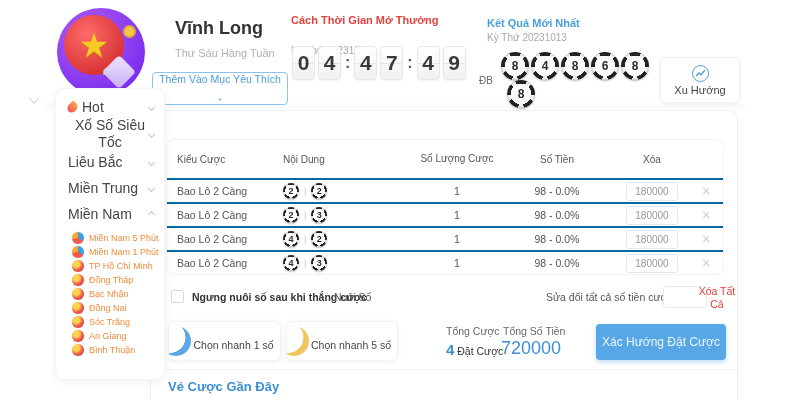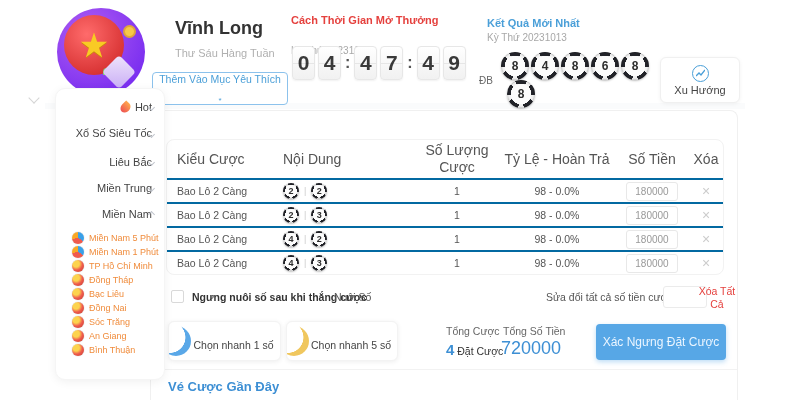--- a/index.html
+++ b/index.html
@@ -64,22 +64,22 @@
     border:1px solid #f0f0f0; border-radius:6px; box-shadow:0 1px 4px rgba(0,0,0,0.05);
     display:flex; flex-direction:column; align-items:center; justify-content:center; gap:2px; cursor:pointer;margin-top:40px; }
   .trend-ic { width:17px; height:17px; border-radius:50%; border:1.5px solid #4a9fd8;
     display:flex; align-items:center; justify-content:center; }
   .trend-label { font-size:11px; color:#444; }
 
   
   .sidebar { position:absolute; left:55px; top:88px; width:110px; height:292px; background:#fff;
     border:1px solid #f5f5f5; border-radius:10px; box-shadow:0 2px 10px rgba(0,0,0,0.06); z-index:2;
     padding-top:6px; }
-  .side-item { display:flex; align-items:center; justify-content:flex-end; gap:5px; padding:0 12px;
-    color:#444; font-size:11px; cursor:pointer; text-align:center; position:relative; }
+  .side-item { display:flex; align-items:center; justify-content:flex-start; gap:5px; padding:0 12px;
+    color:#444; font-size:14px; cursor:pointer; text-align:center; position:relative; }
   .side-item .lbl { flex:0 1 auto; }
   .side-item .chev { position:absolute; right:10px; width:5px; height:5px;
     border-right:1.3px solid #c0c4cc; border-bottom:1.3px solid #c0c4cc; transform:rotate(45deg); }
   .side-item .chev.up { transform:rotate(-135deg); }
   .si-hot { height:24px; }
   .si-2l { height:30px; line-height:1.2; }
   .si-1l { height:26px; }
   .flame { width:9px; height:11px; background:linear-gradient(#ffa94d,#ee5253);
     border-radius:0 50% 50% 50%; transform:rotate(45deg); flex:0 0 auto; }
   .submenu { padding:4px 0 0 16px; }
@@ -89,21 +89,21 @@
   .subicon-blue { background:conic-gradient(#3aa0e8 0 120deg, #ef5b4e 120deg 260deg, #f9a825 260deg 360deg); }
   .sublabel { font-size:9px; color:#f08c3c; line-height:11px; }
 
   
   .main-card { position:absolute; left:150px; top:110px; width:588px; height:290px;
     border:1px solid #f0f0f0; border-bottom:none; border-radius:8px 8px 0 0; background:#fff; }
 
   .table-card { position:absolute; left:15px; top:28px; width:558px; border:1px solid #f2f2f2;
     border-radius:8px; overflow:hidden; }
   .thead, .trow { display:grid; grid-template-columns:110px 140px 80px 120px 70px 38px; align-items:center; }
-  .thead { height:38px; font-size:14px; color:#555; }
+  .thead { height:38px; font-size:10px; color:#555; }
   .trow { height:24px; border-top:2px solid #0369a1; font-size:10.5px; color:#555; }
   .c { display:flex; align-items:center; justify-content:center; text-align:center; }
   .c.h1,.c.c1 { justify-content:flex-start; padding-left:10px; text-align:left; }
   .c.h2,.c.c2 { justify-content:flex-start; padding-left:6px; text-align:left; }
   .c.h3 { line-height:1.2; white-space:pre-line; }
   .sep { color:#ccc; margin:0 5px; font-size:9px; }
   .amt { width:52px; height:19px; border:1px solid #e8e8e8; border-radius:3px; font-size:10px;
     color:#999; text-align:center; font-family:"Liberation Sans",sans-serif; background:#fff; }
   .del { color:#ccc; font-size:14px; line-height:14px; cursor:pointer; }
 
@@ -243,21 +243,21 @@
         <div class="subitem">
           <span class="subicon"></span>
           <span class="sublabel">TP Hồ Chí Minh</span>
         </div>
         <div class="subitem">
           <span class="subicon"></span>
           <span class="sublabel">Đồng Tháp</span>
         </div>
         <div class="subitem">
           <span class="subicon"></span>
-          <span class="sublabel">Bạc Liêu</span>
+          <span class="sublabel">Bạc Nhận</span>
         </div>
         <div class="subitem">
           <span class="subicon"></span>
           <span class="sublabel">Đồng Nai</span>
         </div>
         <div class="subitem">
           <span class="subicon"></span>
           <span class="sublabel">Sóc Trăng</span>
         </div>
         <div class="subitem">
@@ -271,21 +271,20 @@
       </div>
   </div>
 
   <div class="main-card">
 
     <div class="table-card">
       <div class="thead">
         <div class="c h1">Kiểu Cược</div>
         <div class="c h2">Nội Dung</div>
         <div class="c h3">Số Lượng Cược</div>
-        <div class="c">Tỷ Lệ - Hoàn Trả</div>
         <div class="c">Số Tiền</div>
         <div class="c">Xóa</div>
       </div>
       <div>
           <div class="trow">
             <div class="c c1">Bao Lô 2 Càng</div>
             <div class="c c2">
               <span class="ball ball-sm">2</span>
               <span class="sep">|</span>
               <span class="ball ball-sm">2</span>
@@ -365,19 +364,19 @@
         <span class="quick-lbl">Chọn nhanh 1 số</span>
       </div>
       <div class="quick-btn qb2">
         <span class="crescent cres-yellow"></span>
         <span class="quick-lbl">Chọn nhanh 5 số</span>
       </div>
       <span class="tot-label tl1">Tổng Cược</span>
       <span class="tot-label tl2">Tổng Số Tiền</span>
       <span class="tot-bets"><b>4</b><span> Đặt Cược</span></span>
       <span class="tot-amount">720000</span>
-      <button class="confirm-btn">Xác Ngưng Đặt Cược</button>
+      <button class="confirm-btn">Xác Hướng Đặt Cược</button>
     </div>
 
     <div class="mc-divider"></div>
     <div class="recent-title">Vé Cược Gần Đây</div>
   </div>
 </div>
 
 </body></html>

